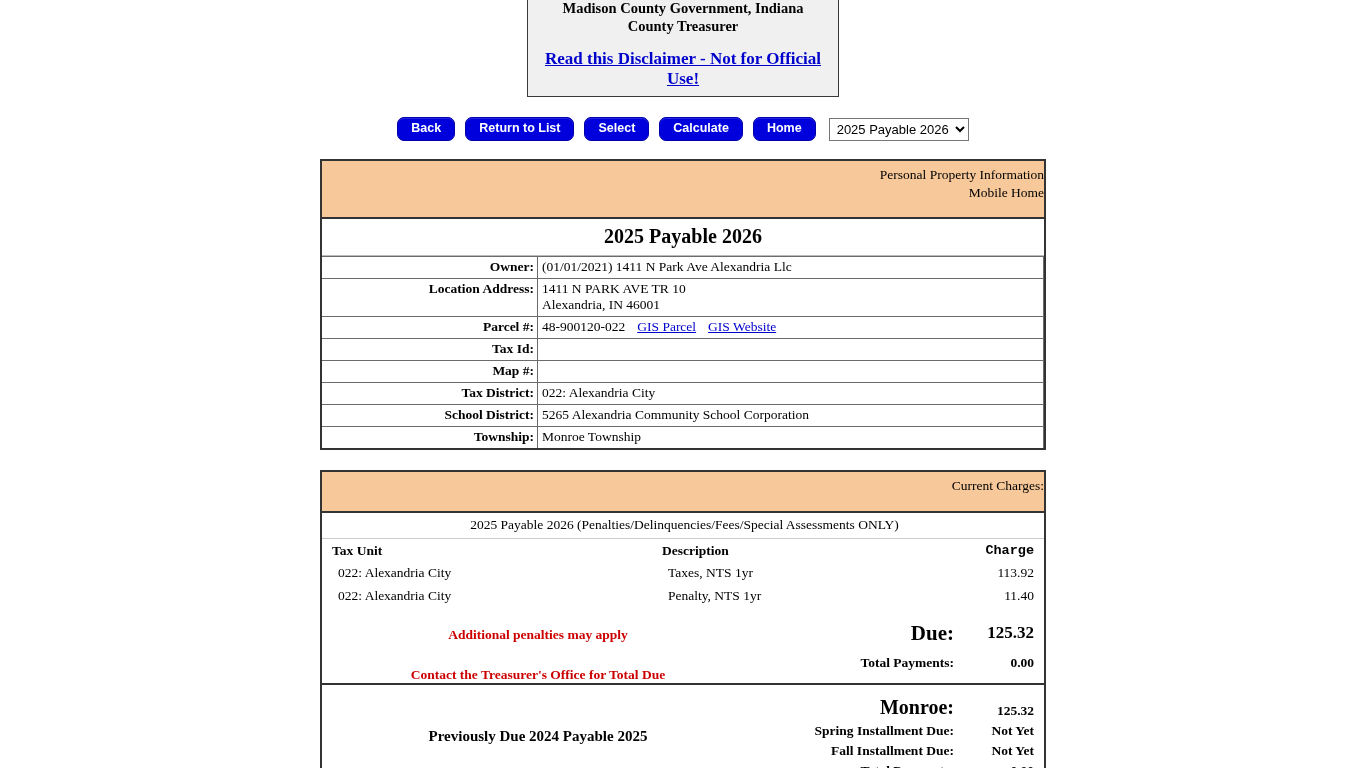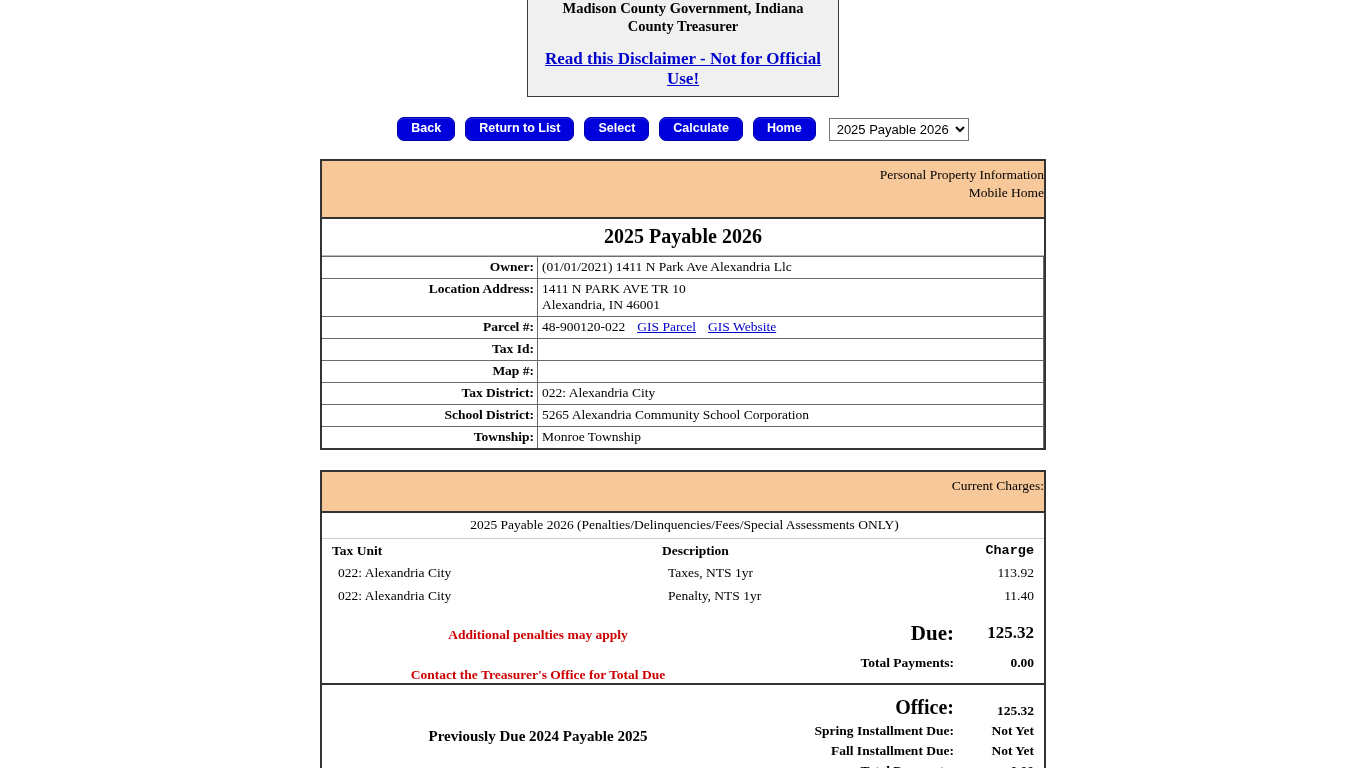--- a/index.html
+++ b/index.html
@@ -343,21 +343,21 @@
         <span class="tl">Total Payments:</span>
         <span class="tv">0.00</span>
       </div>
     </div>
   </div>
 
   <div class="prev-block">
     <div class="left">Previously Due 2024 Payable 2025</div>
     <div class="right">
       <div class="tline bal-row">
-        <span class="tl">Office:</span>
+        <span class="tl">Monroe:</span>
         <span class="tv">125.32</span>
       </div>
       <div class="tline inst-row">
         <span class="tl">Spring Installment Due:</span>
         <span class="tv">Not Yet</span>
       </div>
       <div class="tline inst-row">
         <span class="tl">Fall Installment Due:</span>
         <span class="tv">Not Yet</span>
       </div>

